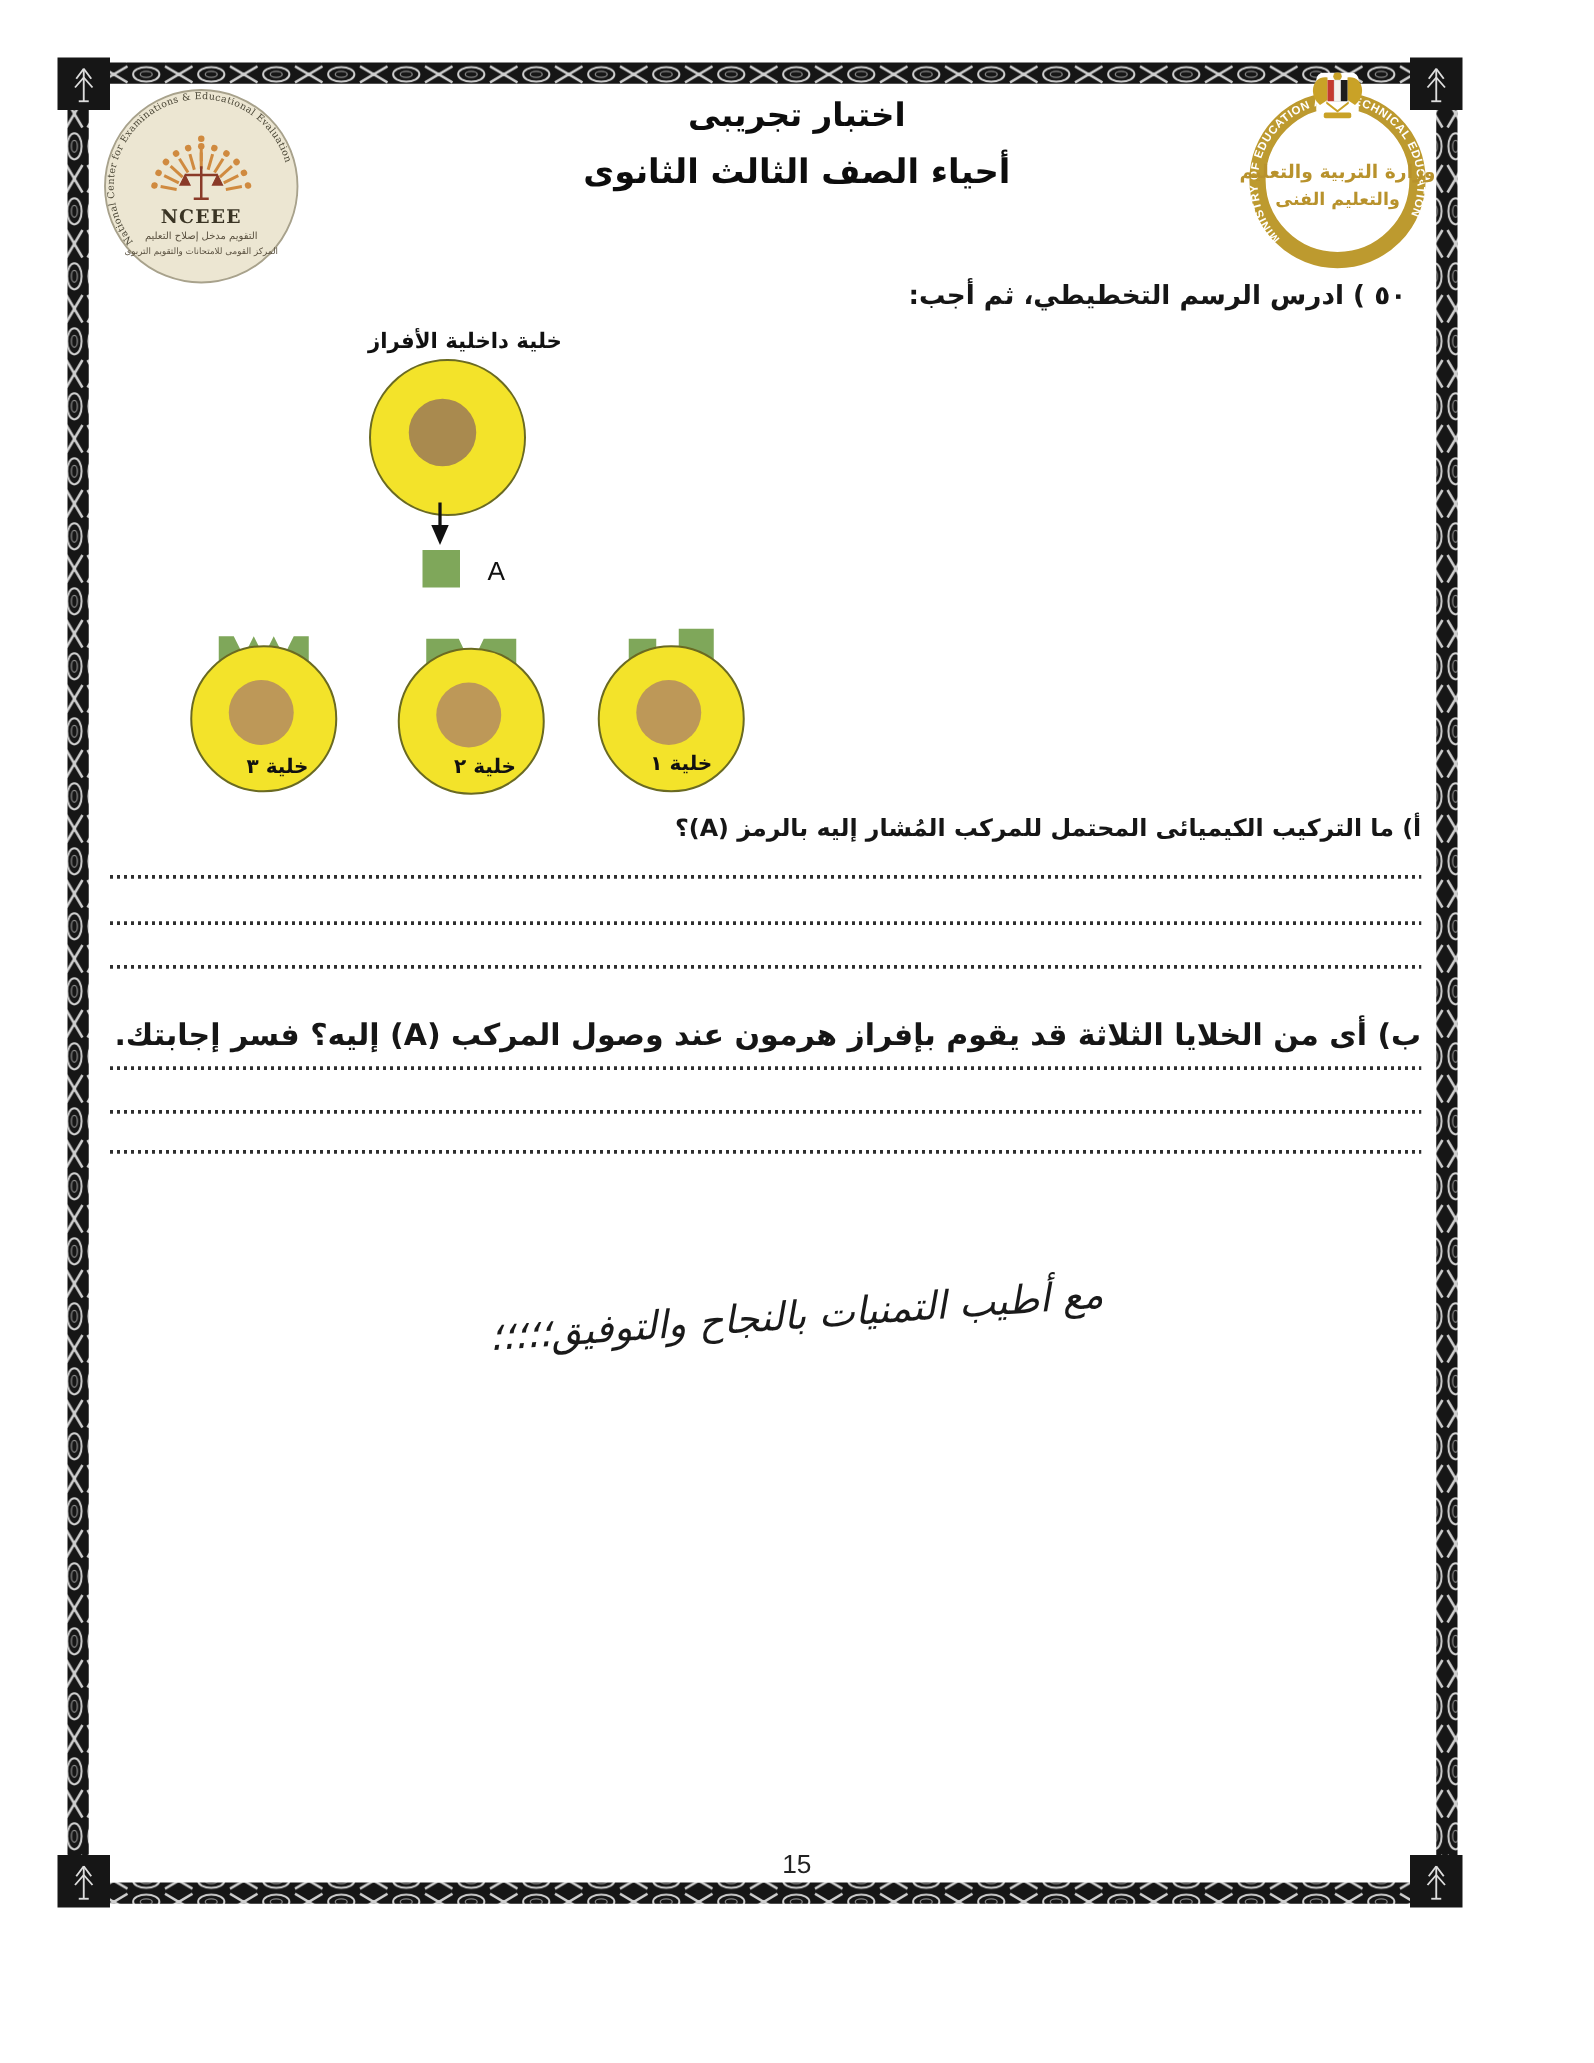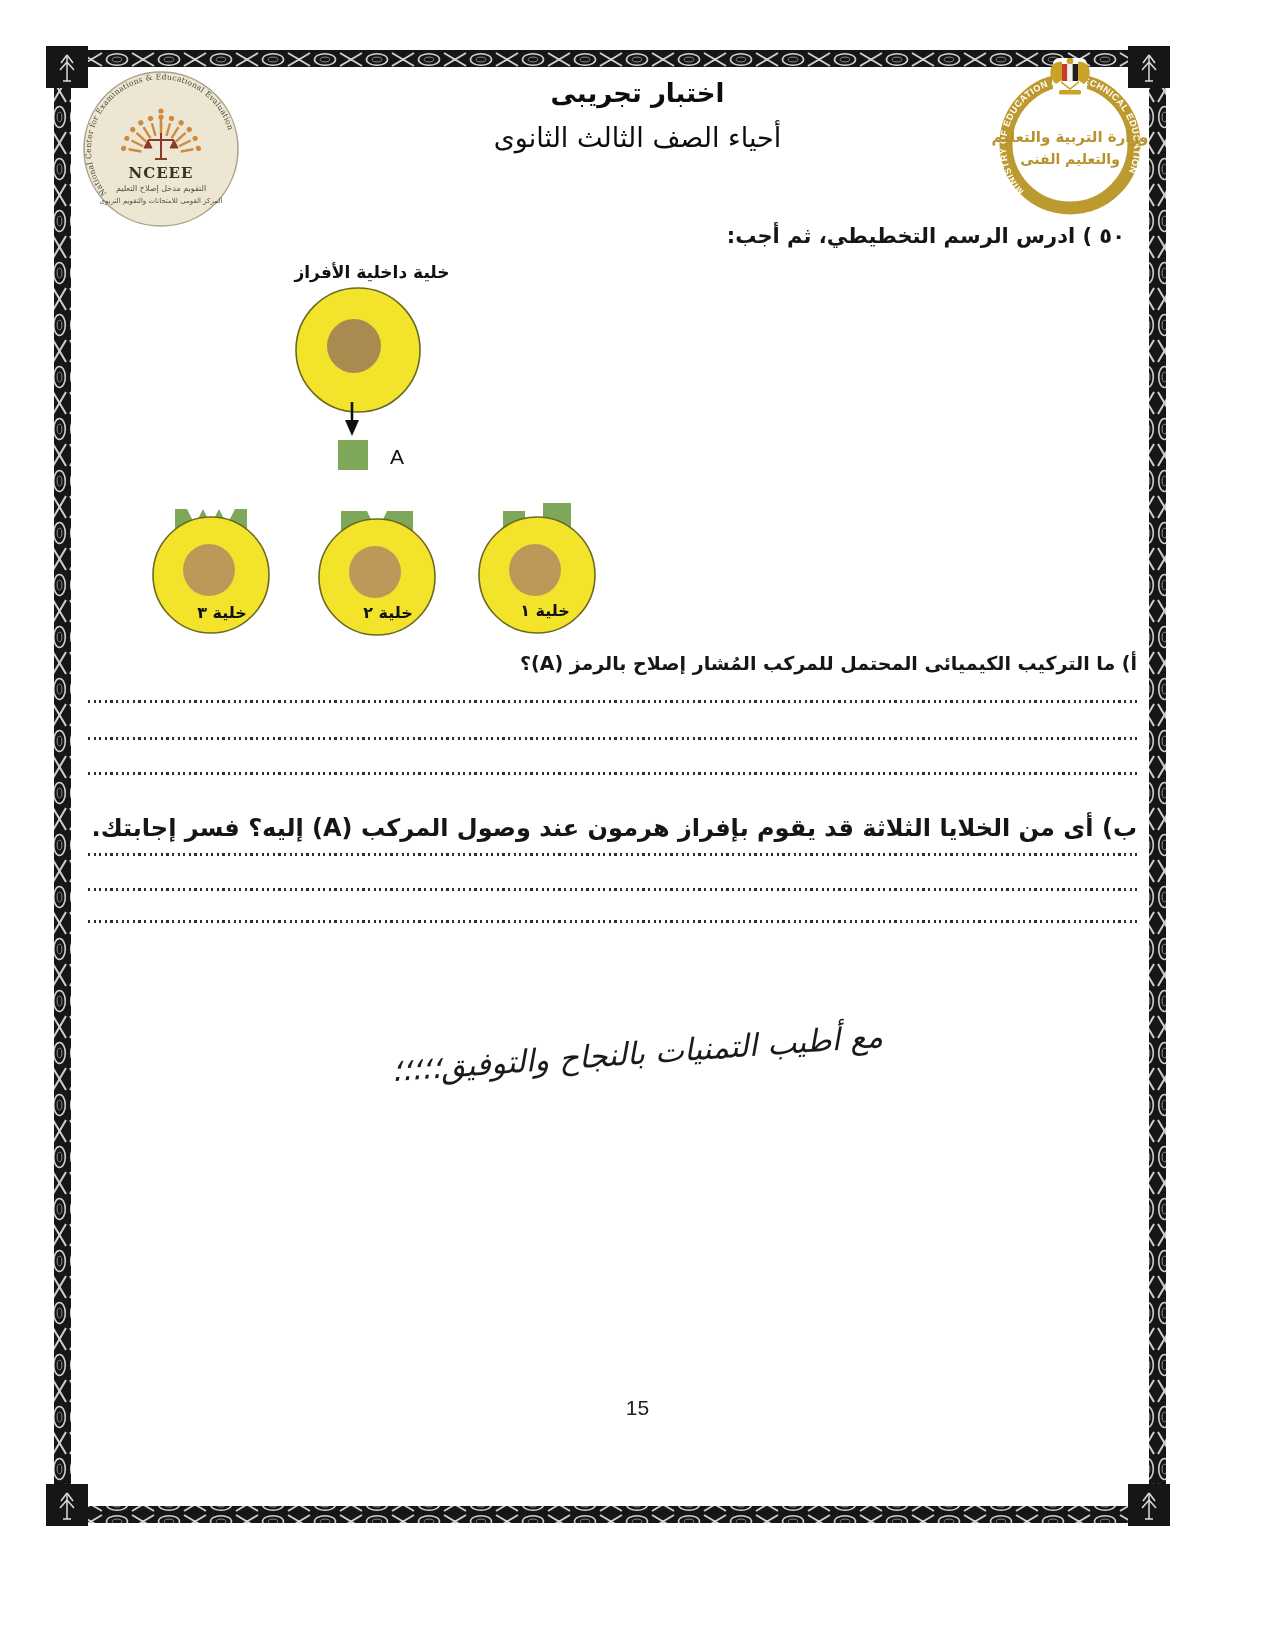--- a/index.html
+++ b/index.html
@@ -7,21 +7,21 @@
     position:relative; width:1275px; height:1650px; margin:0 auto;
     background:#ffffff; overflow:hidden;
     font-family:"DejaVu Sans", sans-serif; color:#161616;
   }
   .abs { position:absolute; }
   svg { display:block; }
 
   
   .titles { top:78px; left:0; right:0; text-align:center; }
   .title-line1 { font-size:26px; font-weight:bold; color:#0d0d0d; }
-  .title-line2 { font-size:27px; font-weight:normal; color:#0d0d0d; margin-top:14px; }
+  .title-line2 { font-size:27px; font-weight:bold; color:#0d0d0d; margin-top:14px; }
 
   
   .rtl { direction:rtl; text-align:right; }
   .q-heading { top:224px; right:150px; font-size:21px; font-weight:bold; white-space:nowrap; }
   .q-part-a  { top:652px; right:138px; font-size:19px; font-weight:bold; white-space:nowrap; }
   .q-part-b  { top:814px; right:138px; font-size:24px; font-weight:bold; white-space:nowrap; }
 
   
   .answer-line {
     left:88px; width:1049px; height:3px;
@@ -31,21 +31,21 @@
   .al-4 { top:853px; } .al-5 { top:888px; } .al-6 { top:920px; }
 
   
   .closing { top:1035px; left:0; right:0; text-align:center; direction:rtl; }
   .closing span {
     display:inline-block; transform:rotate(-4deg);
     font-family:"DejaVu Sans", sans-serif; font-style:italic;
     font-size:31px; color:#1a1a1a;
   }
 
-  .page-number { top:1396px; left:0; right:0; text-align:center;
+  .page-number { top:1480px; left:0; right:0; text-align:center;
     font-family:"Liberation Sans", sans-serif; font-size:21px; color:#222; }
 
   .logo-left  { top:70px;  left:82px; }
   .logo-right { top:58px;  left:980px; }
   .border-frame { top:0; left:0; }
   .diagram { top:248px; left:80px; }
 </style>
 </head>
 <body>
 
@@ -181,21 +181,21 @@
     <circle cx="131" cy="327" r="58" fill="#f3e32a" stroke="#6a6a22" stroke-width="1.6"></circle>
     <circle cx="455" cy="322" r="26" fill="#bd9858"></circle>
     <circle cx="295" cy="324" r="26" fill="#bd9858"></circle>
     <circle cx="129" cy="322" r="26" fill="#bd9858"></circle>
 
     <text x="465" y="368" text-anchor="middle" font-family="DejaVu Sans, sans-serif" font-weight="bold" font-size="16" fill="#111111" direction="rtl">خلية ١</text>
     <text x="308" y="370" text-anchor="middle" font-family="DejaVu Sans, sans-serif" font-weight="bold" font-size="16" fill="#111111" direction="rtl">خلية ٢</text>
     <text x="142" y="370" text-anchor="middle" font-family="DejaVu Sans, sans-serif" font-weight="bold" font-size="16" fill="#111111" direction="rtl">خلية ٣</text>
   </svg>
 
-  <div class="abs rtl q-part-a">أ) ما التركيب الكيميائى المحتمل للمركب المُشار إصلاح بالرمز (A)؟</div>
+  <div class="abs rtl q-part-a">أ) ما التركيب الكيميائى المحتمل للمركب المُشار إليه بالرمز (A)؟</div>
   <div class="abs answer-line al-1"></div>
   <div class="abs answer-line al-2"></div>
   <div class="abs answer-line al-3"></div>
 
   <div class="abs rtl q-part-b">ب) أى من الخلايا الثلاثة قد يقوم بإفراز هرمون عند وصول المركب (A) إليه؟ فسر إجابتك.</div>
   <div class="abs answer-line al-4"></div>
   <div class="abs answer-line al-5"></div>
   <div class="abs answer-line al-6"></div>
 
   <div class="abs closing">

